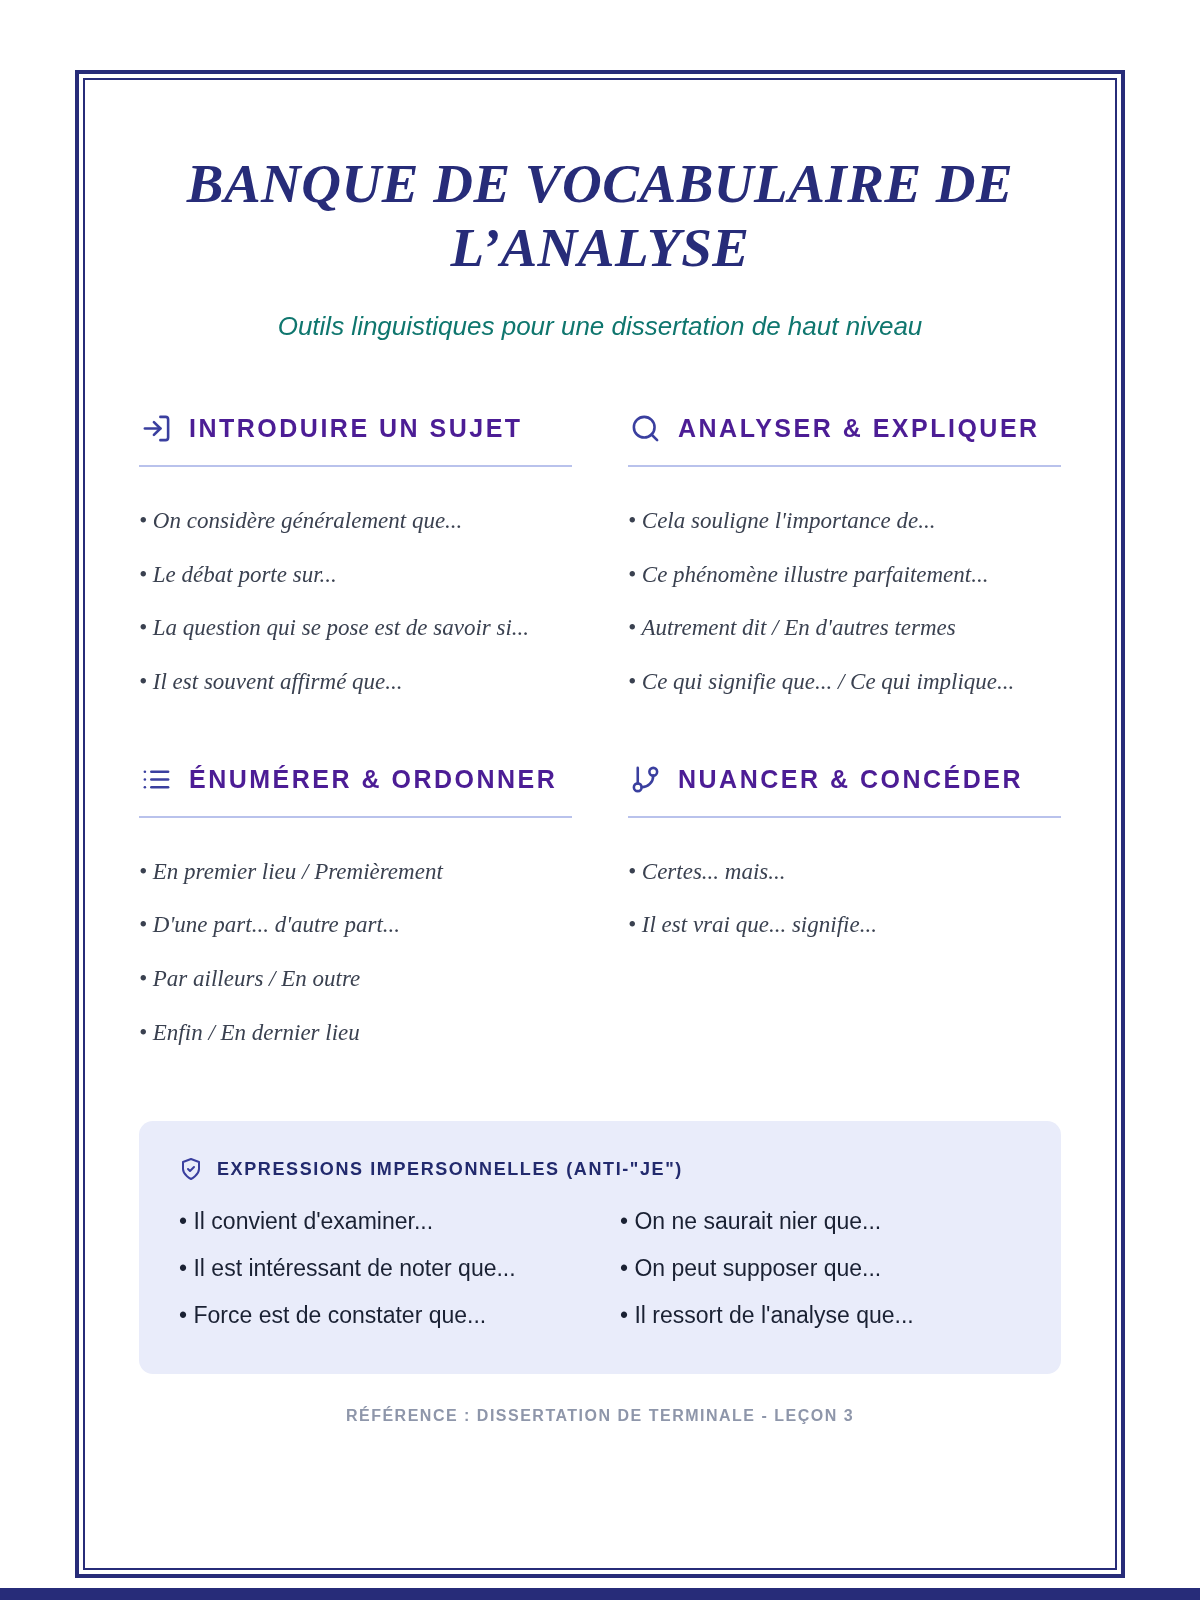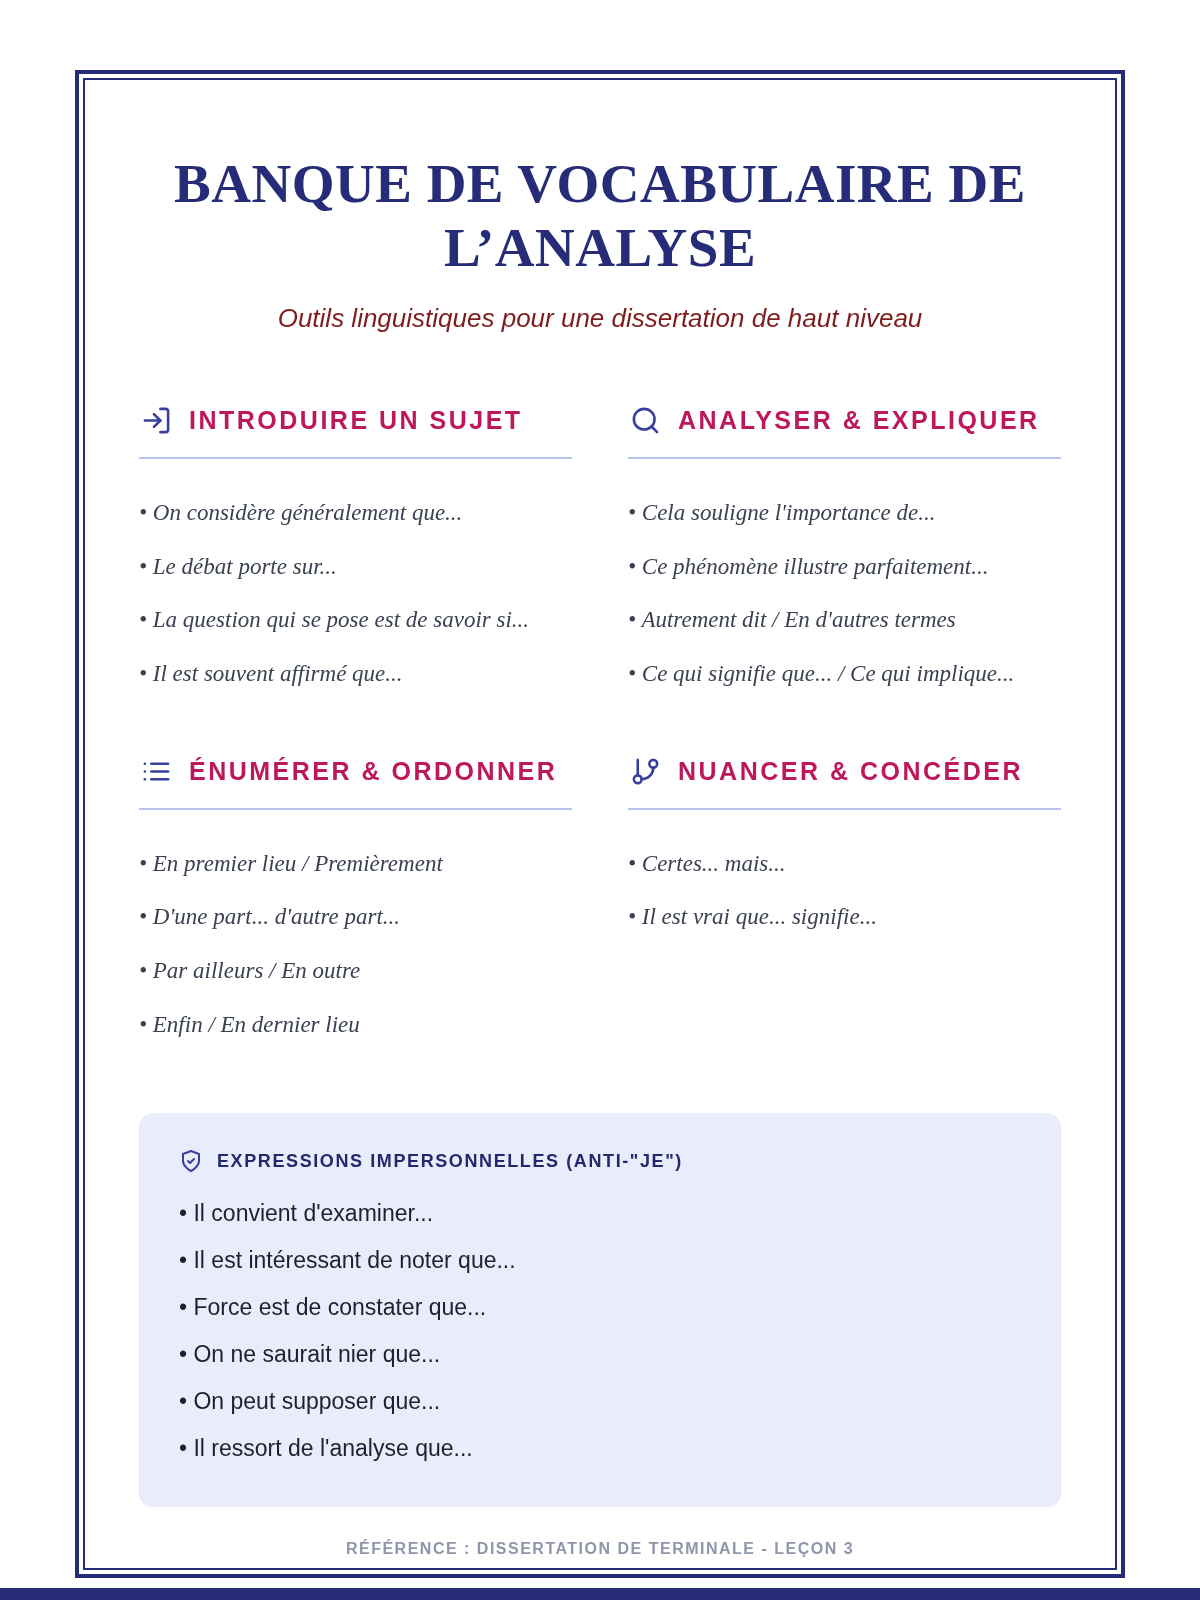--- a/index.html
+++ b/index.html
@@ -34,27 +34,28 @@
   
   .title {
     font-family: "Liberation Serif", serif;
     font-weight: 700;
     font-size: 55px;
     line-height: 1.17;
     letter-spacing: 0.5px;
     text-align: center;
     color: #272c79;
     margin-top: 14px;
+    font-style: italic;
   }
   .subtitle {
     text-align: center;
     font-style: italic;
     font-size: 26px;
-    color: #7f1d1d;
-    margin-top: 22px;
+    color: #0f766e;
+    margin-top: 30px;
   }
 
   
   .columns {
     display: flex;
     gap: 56px;
     margin-top: 66px;
   }
   .col { flex: 1 1 0; min-width: 0; }
 
@@ -72,21 +73,21 @@
     align-items: center;
     justify-content: center;
   }
   .sec-icon svg { width: 31px; height: 31px; }
 
   .sec-title {
     font-size: 25px;
     font-weight: 700;
     letter-spacing: 2.5px;
     line-height: 1.65;
-    color: #be185d;
+    color: #4c1d95;
   }
 
   .sec-rule {
     border-bottom: 2px solid #b9c2ec;
     margin-top: 16px;
   }
 
   .sec-list {
     list-style: none;
     margin-top: 38px;
@@ -116,21 +117,21 @@
   .box-icon { color: #3a3f9f; display: flex; align-items: center; }
   .box-icon svg { width: 24px; height: 24px; }
   .box-title {
     font-size: 18px;
     font-weight: 700;
     letter-spacing: 1.6px;
     color: #222a6d;
   }
   .box-cols {
     display: grid;
-    grid-template-columns: 1fr;
+    grid-template-columns: 1fr 1fr;
     column-gap: 40px;
     margin-top: 26px;
   }
   .box-cols ul { list-style: none; }
   .box-cols li {
     font-size: 23px;
     color: #1a2133;
     margin-bottom: 17px;
     line-height: 1.3;
   }

